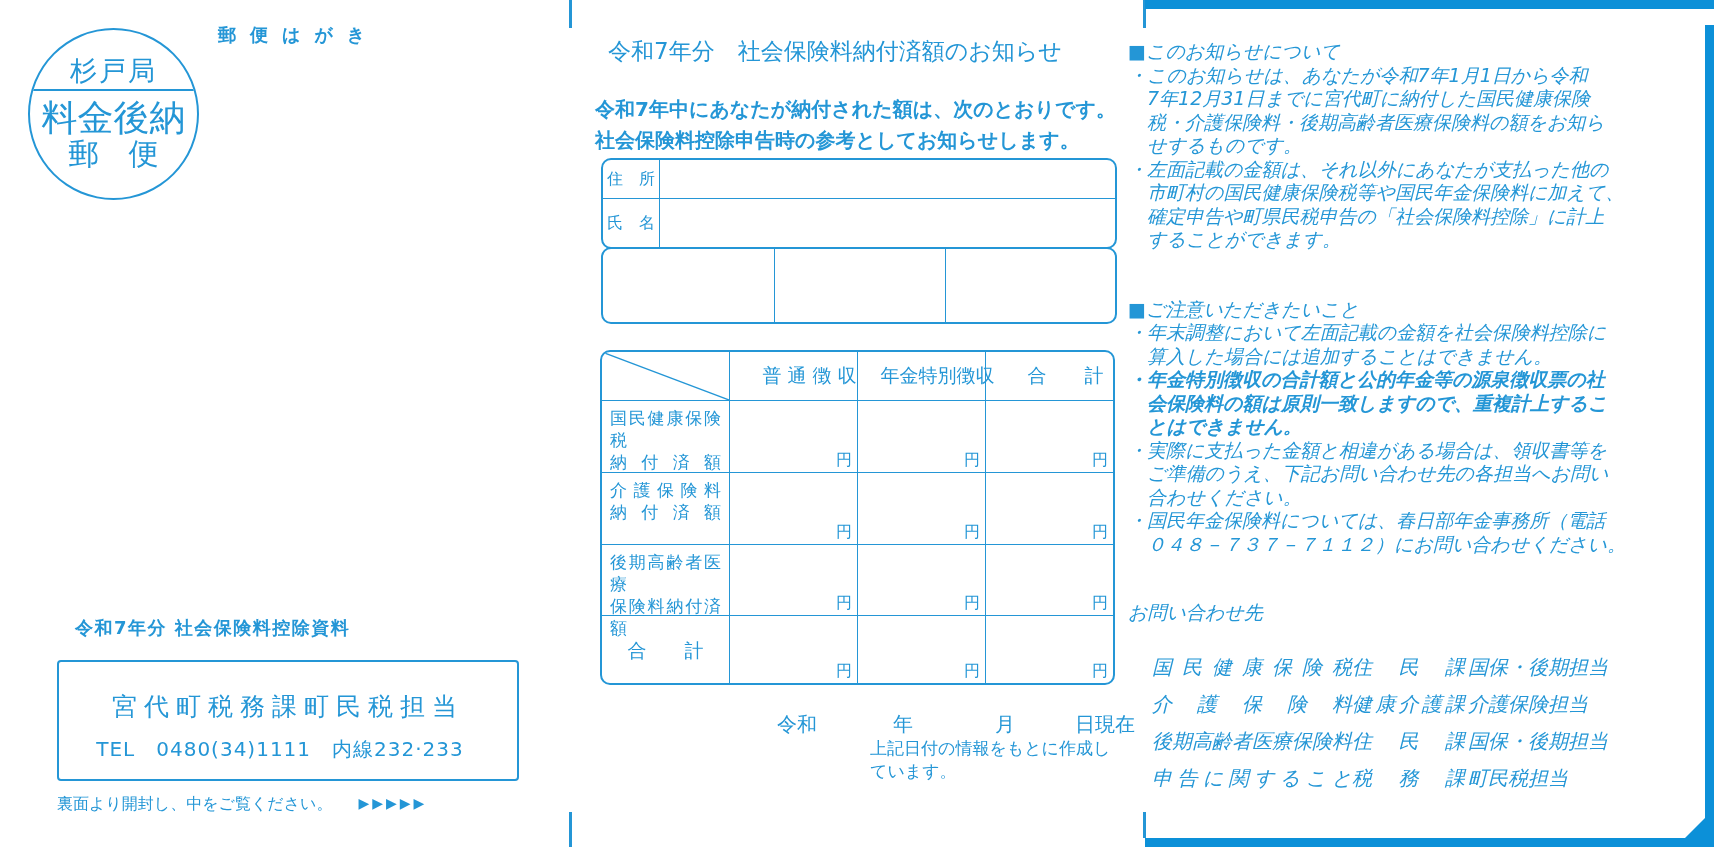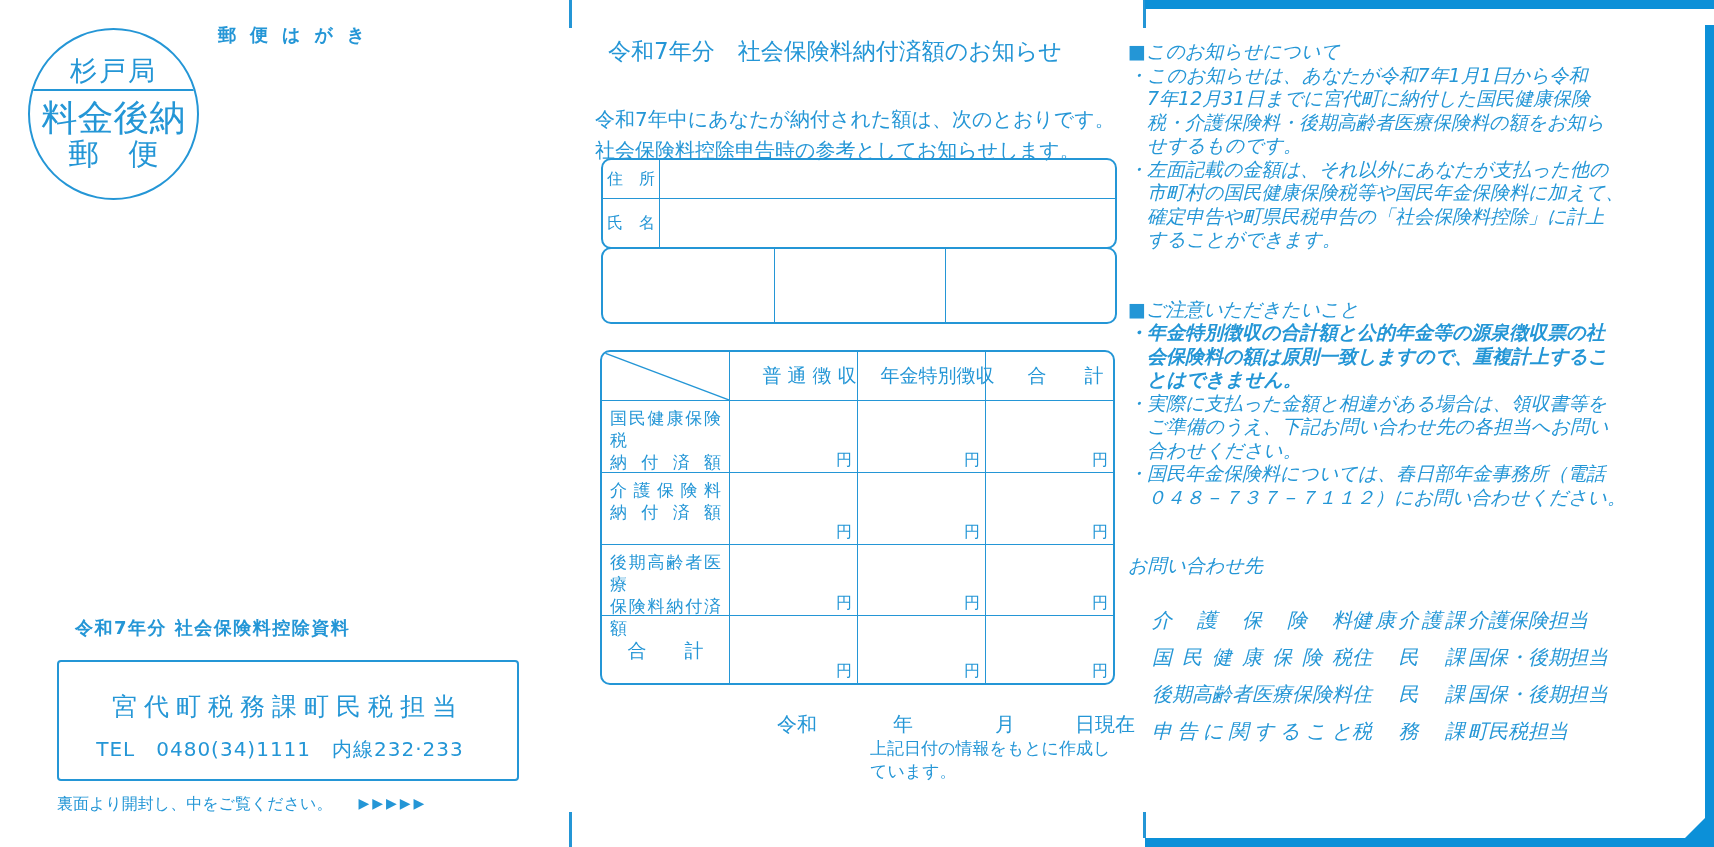--- a/index.html
+++ b/index.html
@@ -32,21 +32,21 @@
     position:absolute;left:57px;top:660px;width:458px;height:117px;
     border:2px solid var(--ink);border-radius:4px;
   }
   .sender-name{position:absolute;left:0;right:0;top:28px;text-align:center;font-size:25px;letter-spacing:7px;white-space:nowrap;}
   .sender-tel{position:absolute;left:0;right:16px;top:74px;text-align:center;font-size:20px;letter-spacing:1px;white-space:nowrap;}
   .caution-note{position:absolute;left:57px;top:791px;font-size:16px;line-height:25px;white-space:nowrap;}
   .caution-row{display:flex;align-items:center;}
   .caution-arrows{margin-left:26px;font-size:14px;letter-spacing:3px;}
   
   .mid-title{position:absolute;left:608px;top:36px;font-size:23px;font-weight:500;white-space:nowrap;}
-  .mid-intro{position:absolute;left:595px;top:104px;font-size:20px;line-height:31px;white-space:pre-line;}
+  .mid-intro{position:absolute;left:595px;top:94px;font-size:20px;line-height:31px;white-space:pre-line;font-weight:bold;}
   .box{border:2px solid var(--ink);border-radius:10px;position:absolute;box-sizing:border-box;}
   .recipient{left:601px;top:158px;width:516px;height:91px;display:grid;grid-template-columns:57px 1fr;grid-template-rows:38px 1fr;overflow:hidden;}
   .recipient .lab{border-right:1.5px solid var(--ink);display:flex;align-items:center;justify-content:center;font-size:16px;}
   .recipient .r2{border-top:1.5px solid var(--ink);}
   .memo{left:601px;top:247px;width:516px;height:77px;display:grid;grid-template-columns:171px 172px 1fr;overflow:hidden;}
   .memo .c2{border-left:1.5px solid var(--ink);border-right:1.5px solid var(--ink);}
   .paytable{
     left:600px;top:350px;width:515px;height:335px;
     display:grid;grid-template-columns:127px 128px 128px 1fr;
     grid-template-rows:48px 72px 72px 71px 1fr;overflow:hidden;
@@ -203,39 +203,41 @@
     <div class="r-para">・このお知らせは、あなたが令和7年1月1日から令和
 7年12月31日までに宮代町に納付した国民健康保険
 税・介護保険料・後期高齢者医療保険料の額をお知ら
 せするものです。</div>
     <div class="r-para">・左面記載の金額は、それ以外にあなたが支払った他の
 市町村の国民健康保険税等や国民年金保険料に加えて、
 確定申告や町県民税申告の「社会保険料控除」に計上
 することができます。</div>
 
     <div class="r-heading mt">■ご注意いただきたいこと</div>
+    <div class="r-para">・年末調整において左面記載の金額を社会保険料控除に
+算入した場合には追加することはできません。</div>
     <div class="r-para bold">・年金特別徴収の合計額と公的年金等の源泉徴収票の社
 会保険料の額は原則一致しますので、重複計上するこ
 とはできません。</div>
     <div class="r-para">・実際に支払った金額と相違がある場合は、領収書等を
 ご準備のうえ、下記お問い合わせ先の各担当へお問い
 合わせください。</div>
     <div class="r-para">・国民年金保険料については、春日部年金事務所（電話
 ０４８－７３７－７１１２）にお問い合わせください。</div>
 
     <div class="contact-heading">お問い合わせ先</div>
 
     <div class="contacts">
       <div class="contact-row">
+        <span class="c-item">国民健康保険税</span><span class="c-dept">住民課</span><span class="c-sec">国保・後期担当</span>
+      </div>
+      <div class="contact-row">
         <span class="c-item">介護保険料</span><span class="c-dept">健康介護課</span><span class="c-sec">介護保険担当</span>
       </div>
       <div class="contact-row">
-        <span class="c-item">国民健康保険税</span><span class="c-dept">住民課</span><span class="c-sec">国保・後期担当</span>
-      </div>
-      <div class="contact-row">
         <span class="c-item">後期高齢者医療保険料</span><span class="c-dept">住民課</span><span class="c-sec">国保・後期担当</span>
       </div>
       <div class="contact-row">
         <span class="c-item">申告に関すること</span><span class="c-dept">税務課</span><span class="c-sec">町民税担当</span>
       </div>
     </div>
   </div>
 
 </div>
 

